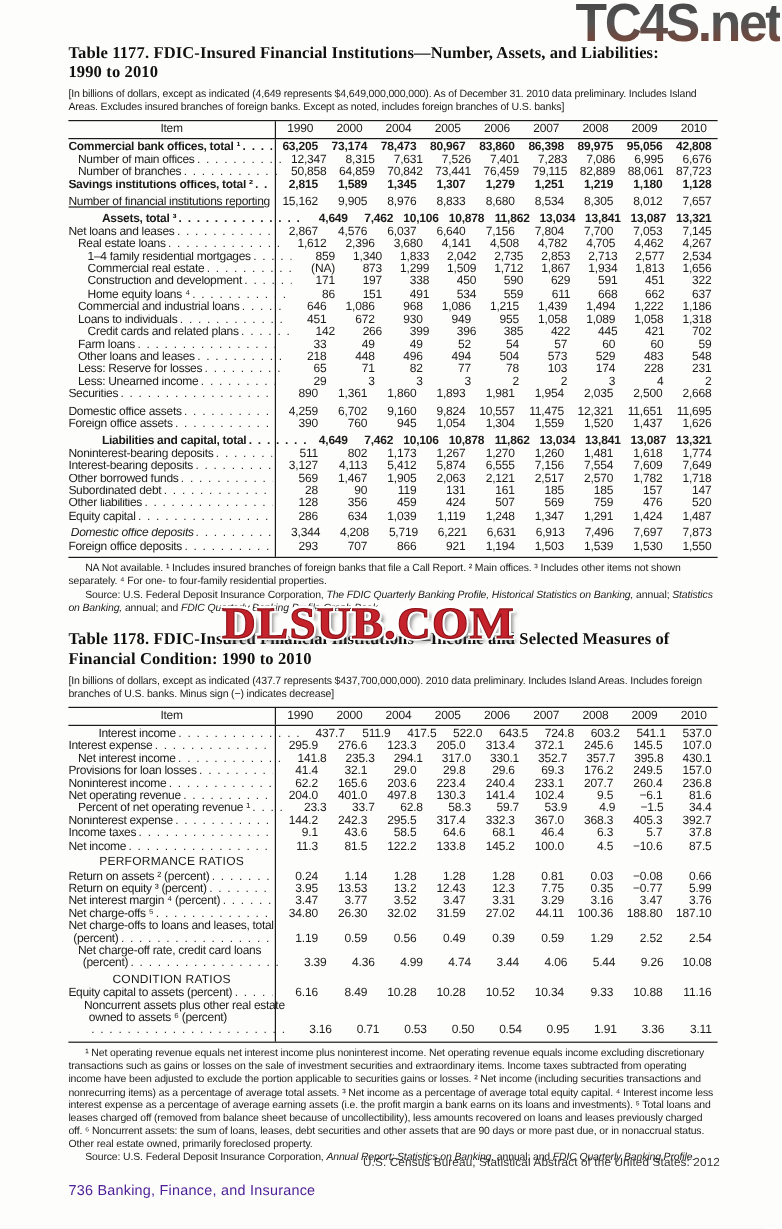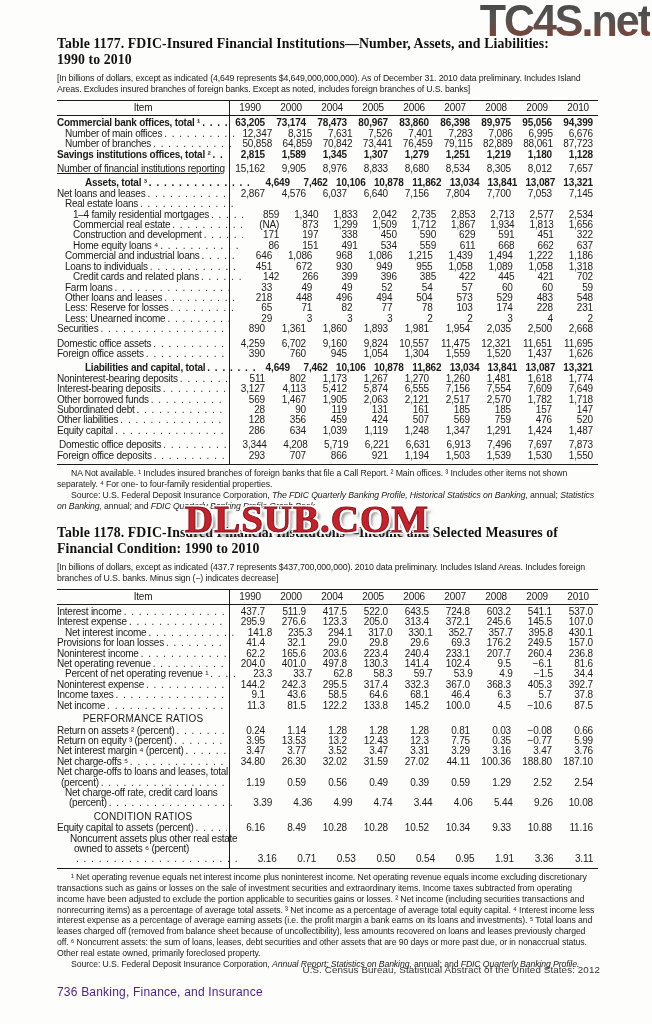--- a/index.html
+++ b/index.html
@@ -89,21 +89,21 @@
             </div>
             <div class="vals">
               <span>63,205</span>
               <span>73,174</span>
               <span>78,473</span>
               <span>80,967</span>
               <span>83,860</span>
               <span>86,398</span>
               <span>89,975</span>
               <span>95,056</span>
-              <span>94,399</span>
+              <span>42,808</span>
             </div>
           </div>
           <div class="trow">
             <div class="lblcol" style="padding-left: 8px;">
               <div class="l2">
                 <div class="ltext">Number of main offices</div>
                 <div class="leader"></div>
               </div>
             </div>
             <div class="vals">
@@ -213,20 +213,31 @@
               <span>7,145</span>
             </div>
           </div>
           <div class="trow">
             <div class="lblcol" style="padding-left: 8px;">
               <div class="l2">
                 <div class="ltext">Real estate loans</div>
                 <div class="leader"></div>
               </div>
             </div>
+            <div class="vals">
+              <span>1,612</span>
+              <span>2,396</span>
+              <span>3,680</span>
+              <span>4,141</span>
+              <span>4,508</span>
+              <span>4,782</span>
+              <span>4,705</span>
+              <span>4,462</span>
+              <span>4,267</span>
+            </div>
           </div>
           <div class="trow">
             <div class="lblcol" style="padding-left: 16px;">
               <div class="l2">
                 <div class="ltext">1–4 family residential mortgages</div>
                 <div class="leader"></div>
               </div>
             </div>
             <div class="vals">
               <span>859</span>
@@ -614,21 +625,21 @@
               <span>1,039</span>
               <span>1,119</span>
               <span>1,248</span>
               <span>1,347</span>
               <span>1,291</span>
               <span>1,424</span>
               <span>1,487</span>
             </div>
           </div>
           <div class="trow gap">
-            <div class="lblcol" style="padding-left: 2px;">
+            <div class="lblcol" style="padding-left: 2px; font-style: italic;">
               <div class="l2">
                 <div class="ltext">Domestic office deposits</div>
                 <div class="leader"></div>
               </div>
             </div>
             <div class="vals">
               <span>3,344</span>
               <span>4,208</span>
               <span>5,719</span>
               <span>6,221</span>
@@ -678,21 +689,21 @@
             <span>2005</span>
             <span>2006</span>
             <span>2007</span>
             <span>2008</span>
             <span>2009</span>
             <span>2010</span>
           </div>
         </div>
         <div class="tbody">
           <div class="trow">
-            <div class="lblcol" style="padding-left: 0px;">
+            <div class="lblcol" style="padding-left: 0px; margin-left: 25px;">
               <div class="l2">
                 <div class="ltext">Interest income</div>
                 <div class="leader"></div>
               </div>
             </div>
             <div class="vals">
               <span>437.7</span>
               <span>511.9</span>
               <span>417.5</span>
               <span>522.0</span>

